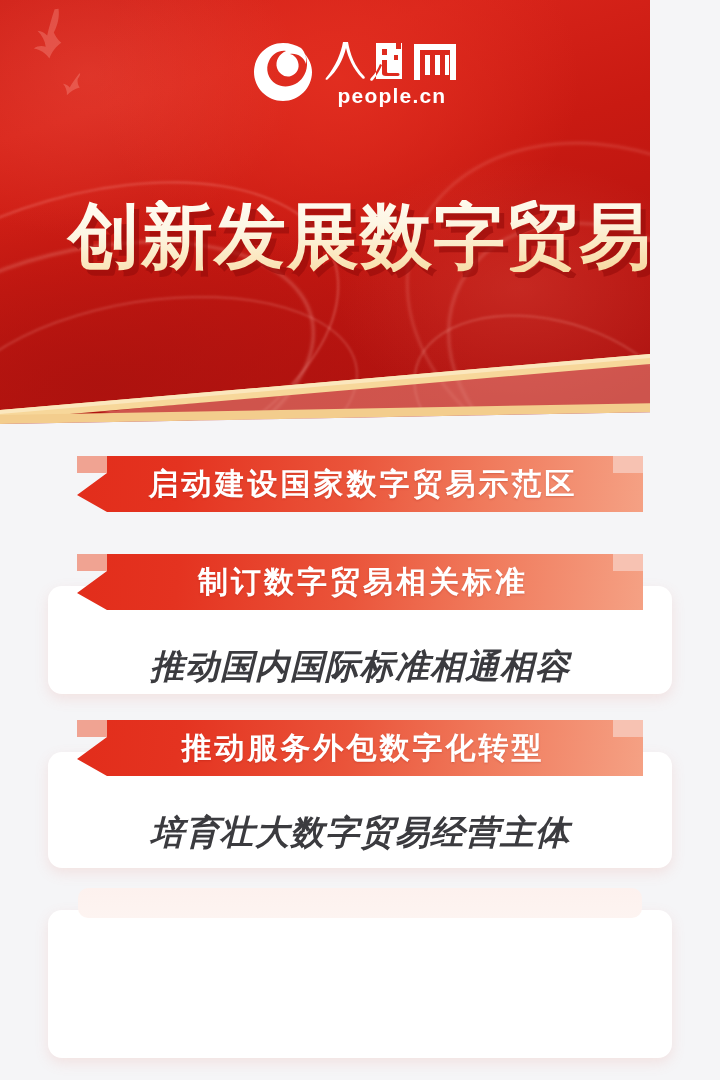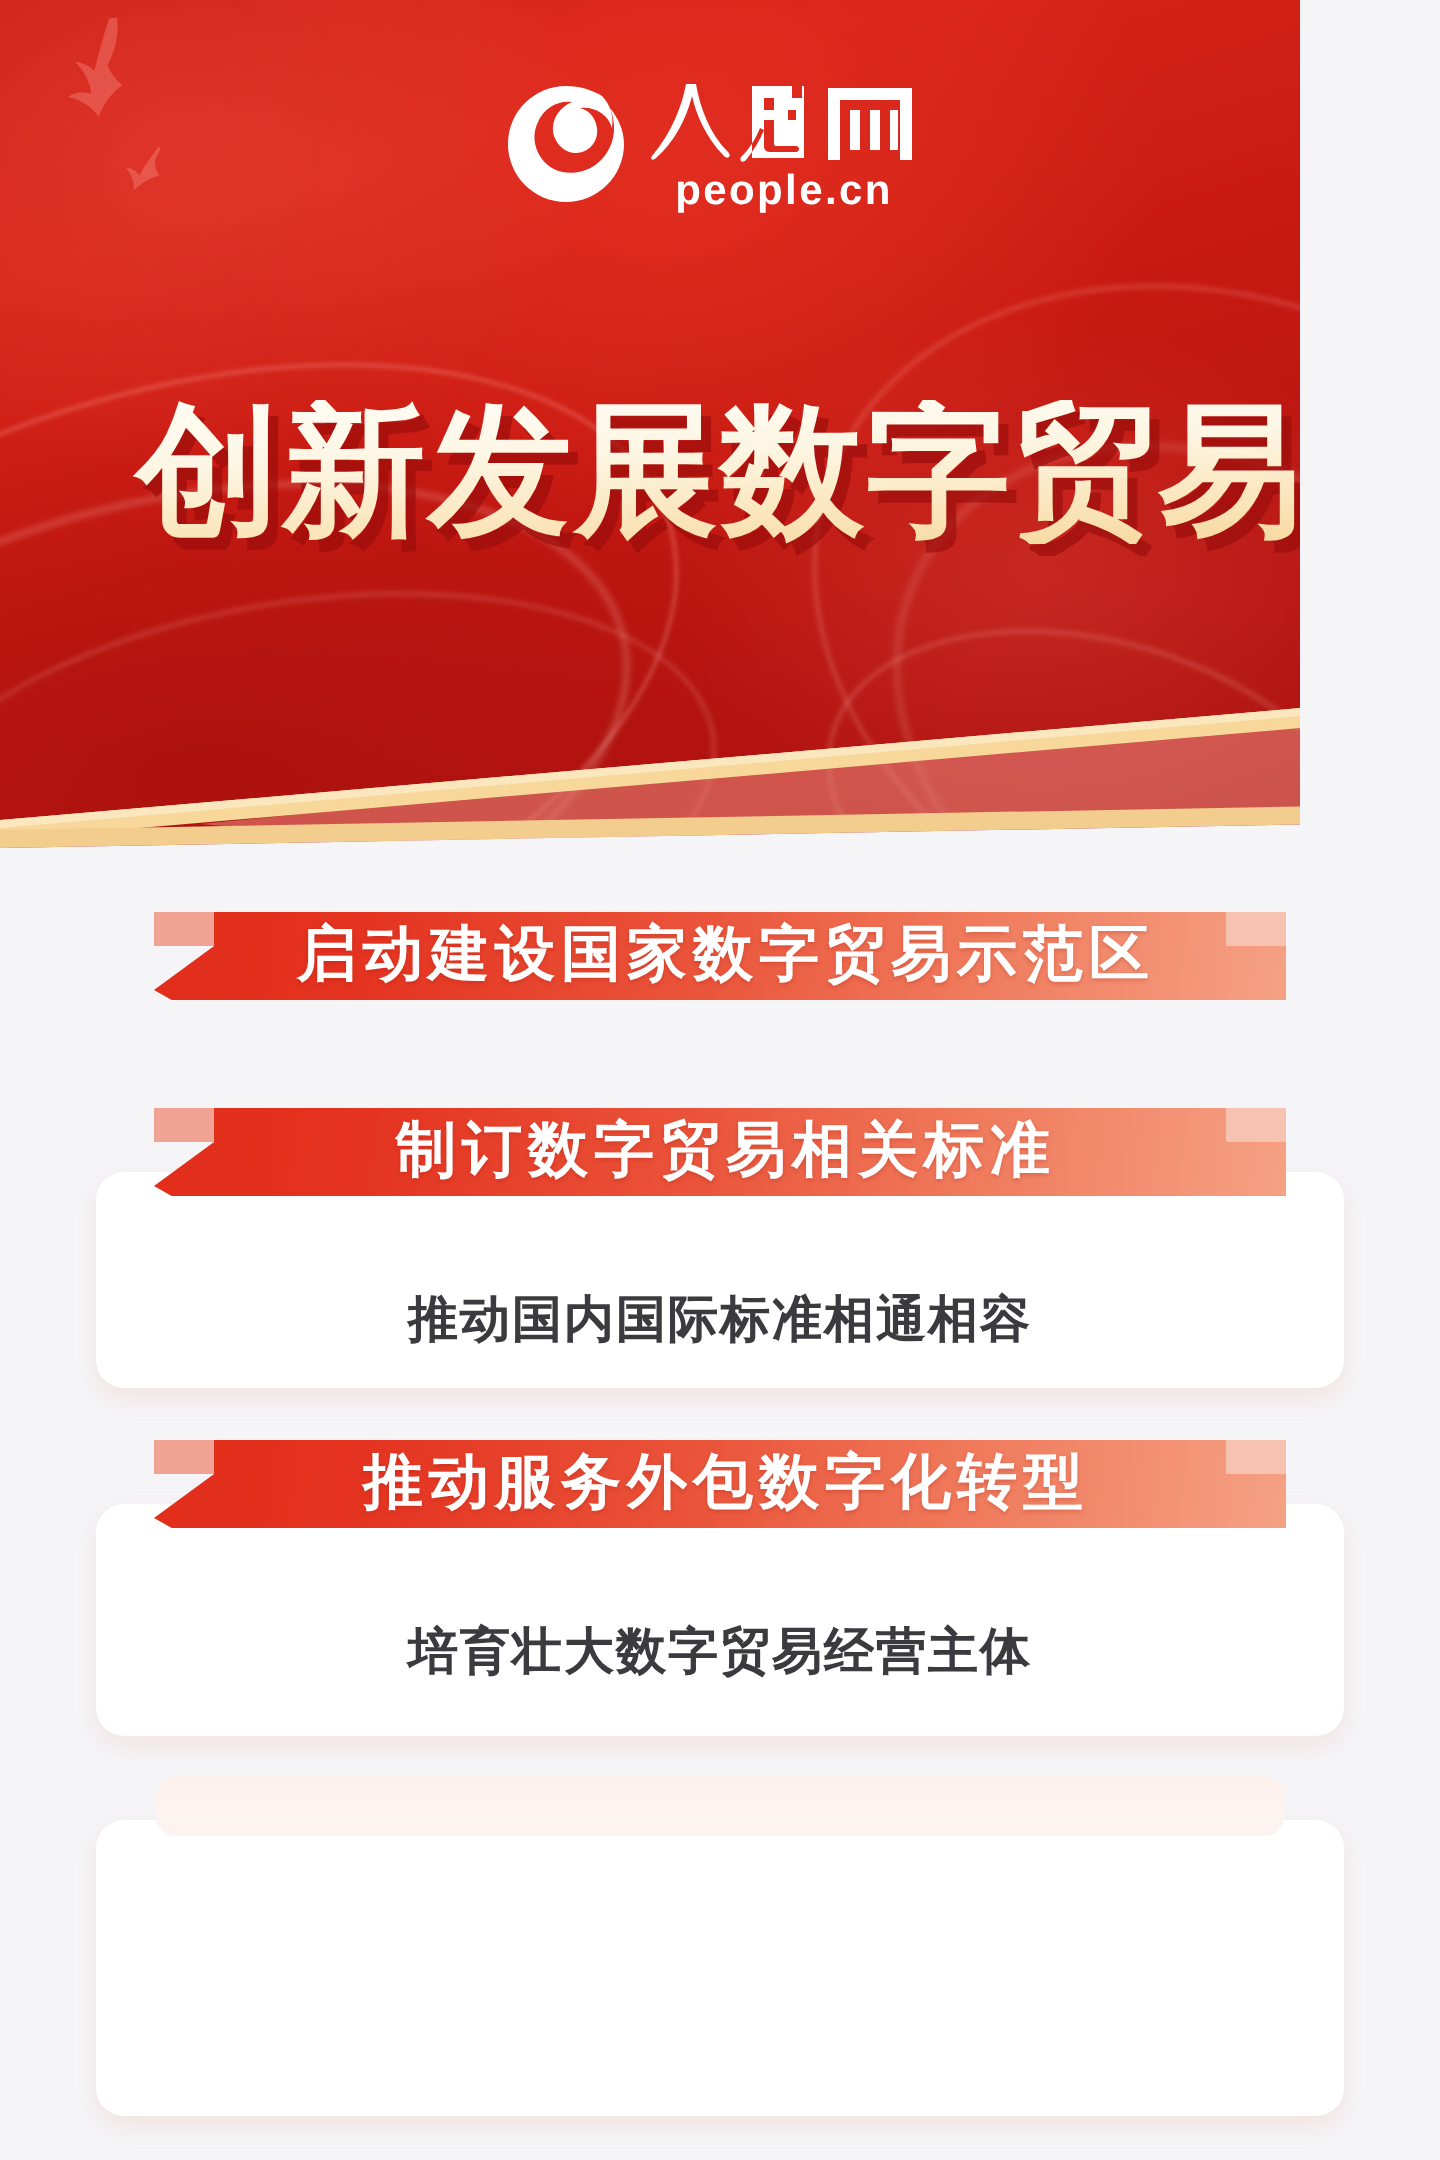--- a/index.html
+++ b/index.html
@@ -87,42 +87,42 @@
   }
 
   
   .ribbon{ position:relative; margin:0 auto; width:566px; height:56px; z-index:3; }
   .ribbon .fold-l,.ribbon .fold-r{ position:absolute; top:0; width:30px; height:17px; }
   .ribbon .fold-l{ left:0;  background:#f0a392;
       clip-path:polygon(0 0,100% 0,100% 100%,0 100%); }
   .ribbon .fold-r{ right:0; background:#f7c2b2;
       clip-path:polygon(0 0,100% 0,100% 100%,0 100%); }
   .ribbon .body{
-    position:absolute; left:0; top:0; width:566px; height:44px;
+    position:absolute; left:0; top:0; width:566px; height:56px;
     background:linear-gradient(96deg,#e22d1b 0%,#e43320 18%,#ea543a 48%,#f07a5c 72%,#f5a184 100%);
     clip-path:polygon(0 0, 566px 0, 536px 17px, 566px 17px, 566px 56px, 30px 56px, 0 39px, 30px 17px, 0 17px);
     display:flex; align-items:center; justify-content:center;
   }
   .ribbon .label{
     color:#ffffff; font-size:30px; font-weight:bold; letter-spacing:3px;
     padding-left:6px; line-height:1;
     text-shadow:0 1px 2px rgba(150,20,10,0.25);
     white-space:nowrap;
   }
 
   .card-body{
     position:relative; z-index:2;
     padding:18px 30px 26px;
     text-align:center;
   }
   .card-inner{ border-radius:10px; padding:14px 10px 16px; }
   .card-inner.tinted{ background:linear-gradient(180deg,#fdf1ee 0%,#fdf4f1 100%); }
   .body-line{
-    color:#3b3b3f; font-size:25px; font-weight:bold; letter-spacing:1px;
-    line-height:1.45; white-space:nowrap;
+    color:#3b3b3f; font-size:34px; font-weight:bold; letter-spacing:1px;
+    line-height:1.45; white-space:nowrap;font-style:italic;
   }
 </style>
 </head>
 <body>
 
 <div class="header">
   <div class="glow-tl"></div>
   <div class="glow-br"></div>
 
   <div class="swirl sw1"></div>

